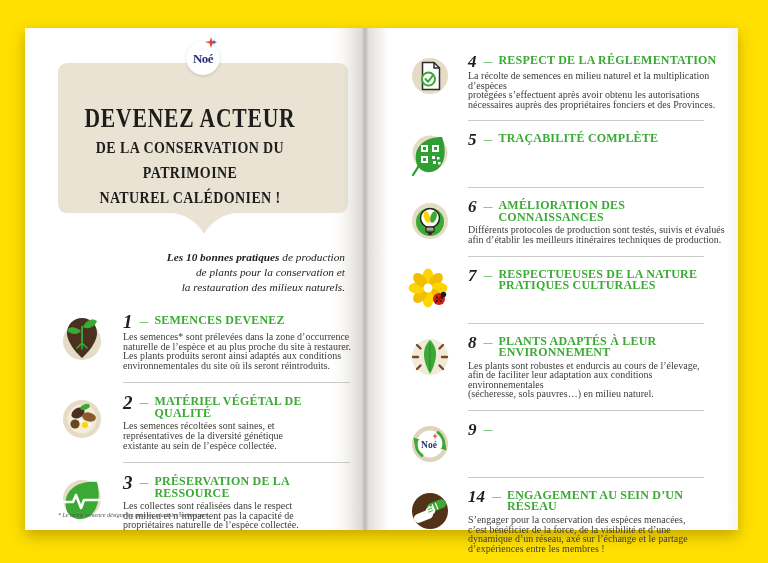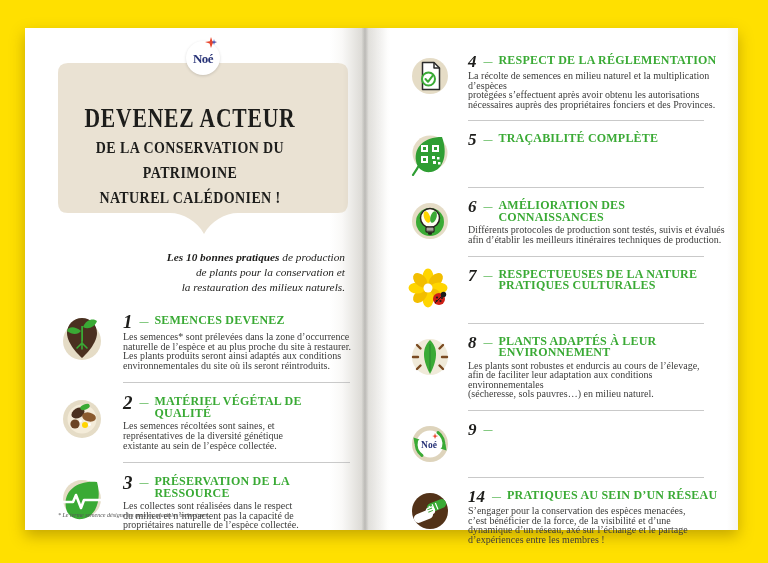--- a/index.html
+++ b/index.html
@@ -332,21 +332,21 @@
             <path d="M23,17 L23,23 M26.5,16.5 L26.5,23.5 M30,16.5 L30,23.5" stroke="#FFFFFF" stroke-width="1.2"></path>
             <rect x="18" y="18" width="9" height="8" rx="3.5" fill="#FFFFFF"></rect>
             <path d="M20,20 H25 M20,22.5 H25" stroke="#3AAA35" stroke-width="1"></path>
           </g>
         </svg>
         <div class="itext">
           <div class="ihead">
             <span class="num">14</span>
             <span class="dash">—</span>
             <span class="ht">
-                <span class="htitle">PRATIQUES AU SEIN D’UN RÉSEAU</span>
+                <span class="htitle">ENGAGEMENT AU SEIN D’UN RÉSEAU</span>
               </span>
           </div>
           <p class="ibody">S’engager pour la conservation des espèces menacées,
 c’est bénéficier de la force, de la visibilité et d’une
 dynamique d’un réseau, axé sur l’échange et le partage
 d’expériences entre les membres !</p>
         </div>
       </div>
 
     </div>

